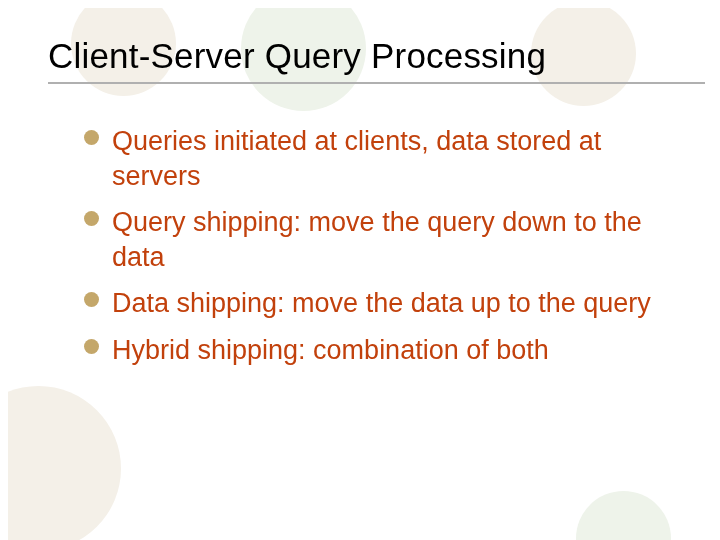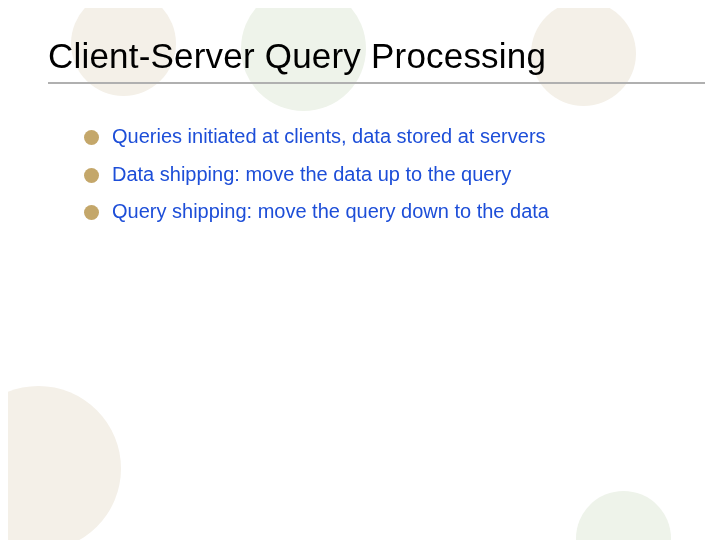--- a/index.html
+++ b/index.html
@@ -92,22 +92,22 @@
     .bullet-marker {
       width: 15px;
       height: 15px;
       min-width: 15px;
       background: #c4a76a;
       border-radius: 50%;
       margin-right: 9px;
       margin-top: 10px;
     }
     .bullet-text {
-      font-size: 20px;
-      color: #1d4ed8;
+      font-size: 27px;
+      color: #c2410c;
       max-width: 580px;
     }
   </style>
 </head>
 <body>
 
 <div class="bg-circles">
   <div class="circle c1"></div>
   <div class="circle c2"></div>
   <div class="circle c3"></div>
@@ -119,20 +119,24 @@
   <h1 class="title">Client-Server Query Processing</h1>
   <div class="underline"></div>
 
   <div class="bullets">
     <div class="bullet-item">
       <div class="bullet-marker"></div>
       <div class="bullet-text">Queries initiated at clients, data stored at servers</div>
     </div>
     <div class="bullet-item">
       <div class="bullet-marker"></div>
+      <div class="bullet-text">Query shipping: move the query down to the data</div>
+    </div>
+    <div class="bullet-item">
+      <div class="bullet-marker"></div>
       <div class="bullet-text">Data shipping: move the data up to the query</div>
     </div>
     <div class="bullet-item">
       <div class="bullet-marker"></div>
-      <div class="bullet-text">Query shipping: move the query down to the data</div>
+      <div class="bullet-text">Hybrid shipping: combination of both</div>
     </div>
   </div>
 </div>
 
 </body></html>

